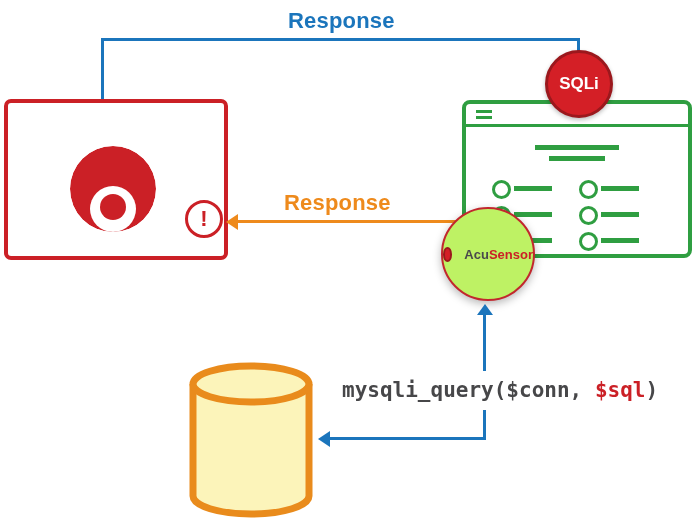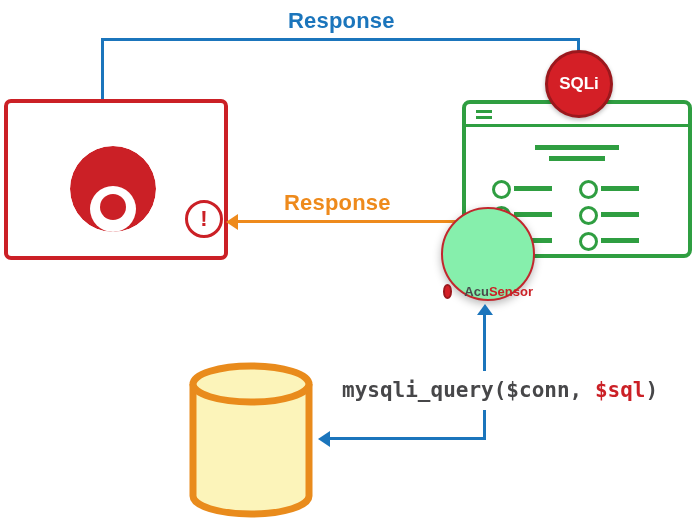--- a/index.html
+++ b/index.html
@@ -38,22 +38,22 @@
   .alert-badge{
     width:32px;height:32px;border-radius:50%;background:#fff;border:3px solid var(--red);
     color:var(--red);font-weight:700;font-size:22px;display:flex;align-items:center;justify-content:center;
   }
   .sqli-badge{
     width:62px;height:62px;border-radius:50%;background:var(--sqli_fill);border:3px solid var(--sqli_border);
     color:#fff;font-weight:700;font-size:17px;display:flex;align-items:center;justify-content:center;
     box-shadow:0 2px 4px rgba(0,0,0,.25);
   }
   .sensor-badge{
-    width:90px;height:90px;border-radius:50%;background:#86efac;border:2px solid #c2272d;
-    display:flex;align-items:flex-end;justify-content:center;gap:12px;
+    width:90px;height:90px;border-radius:50%;background:#bef264;border:2px solid #c2272d;
+    display:flex;align-items:center;justify-content:center;gap:12px;
     box-shadow:0 3px 8px rgba(0,0,0,.28);
   }
   .sensor-dot{width:11px;height:11px;border-radius:50%;background:var(--sqli_fill);border:2px solid var(--sqli_border);}
   .sensor-text{font-size:13px;font-weight:700;color:#4a4a4c;white-space:nowrap;}
   .sensor-text .red{color:var(--red);}
   .bullet{width:13px;height:13px;border-radius:50%;border:3px solid var(--green);background:#fff;}
   .code{
     font-family:"DejaVu Sans Mono","Liberation Mono",monospace;
     font-size:21px;font-weight:600;color:var(--code_text);white-space:pre;
   }

